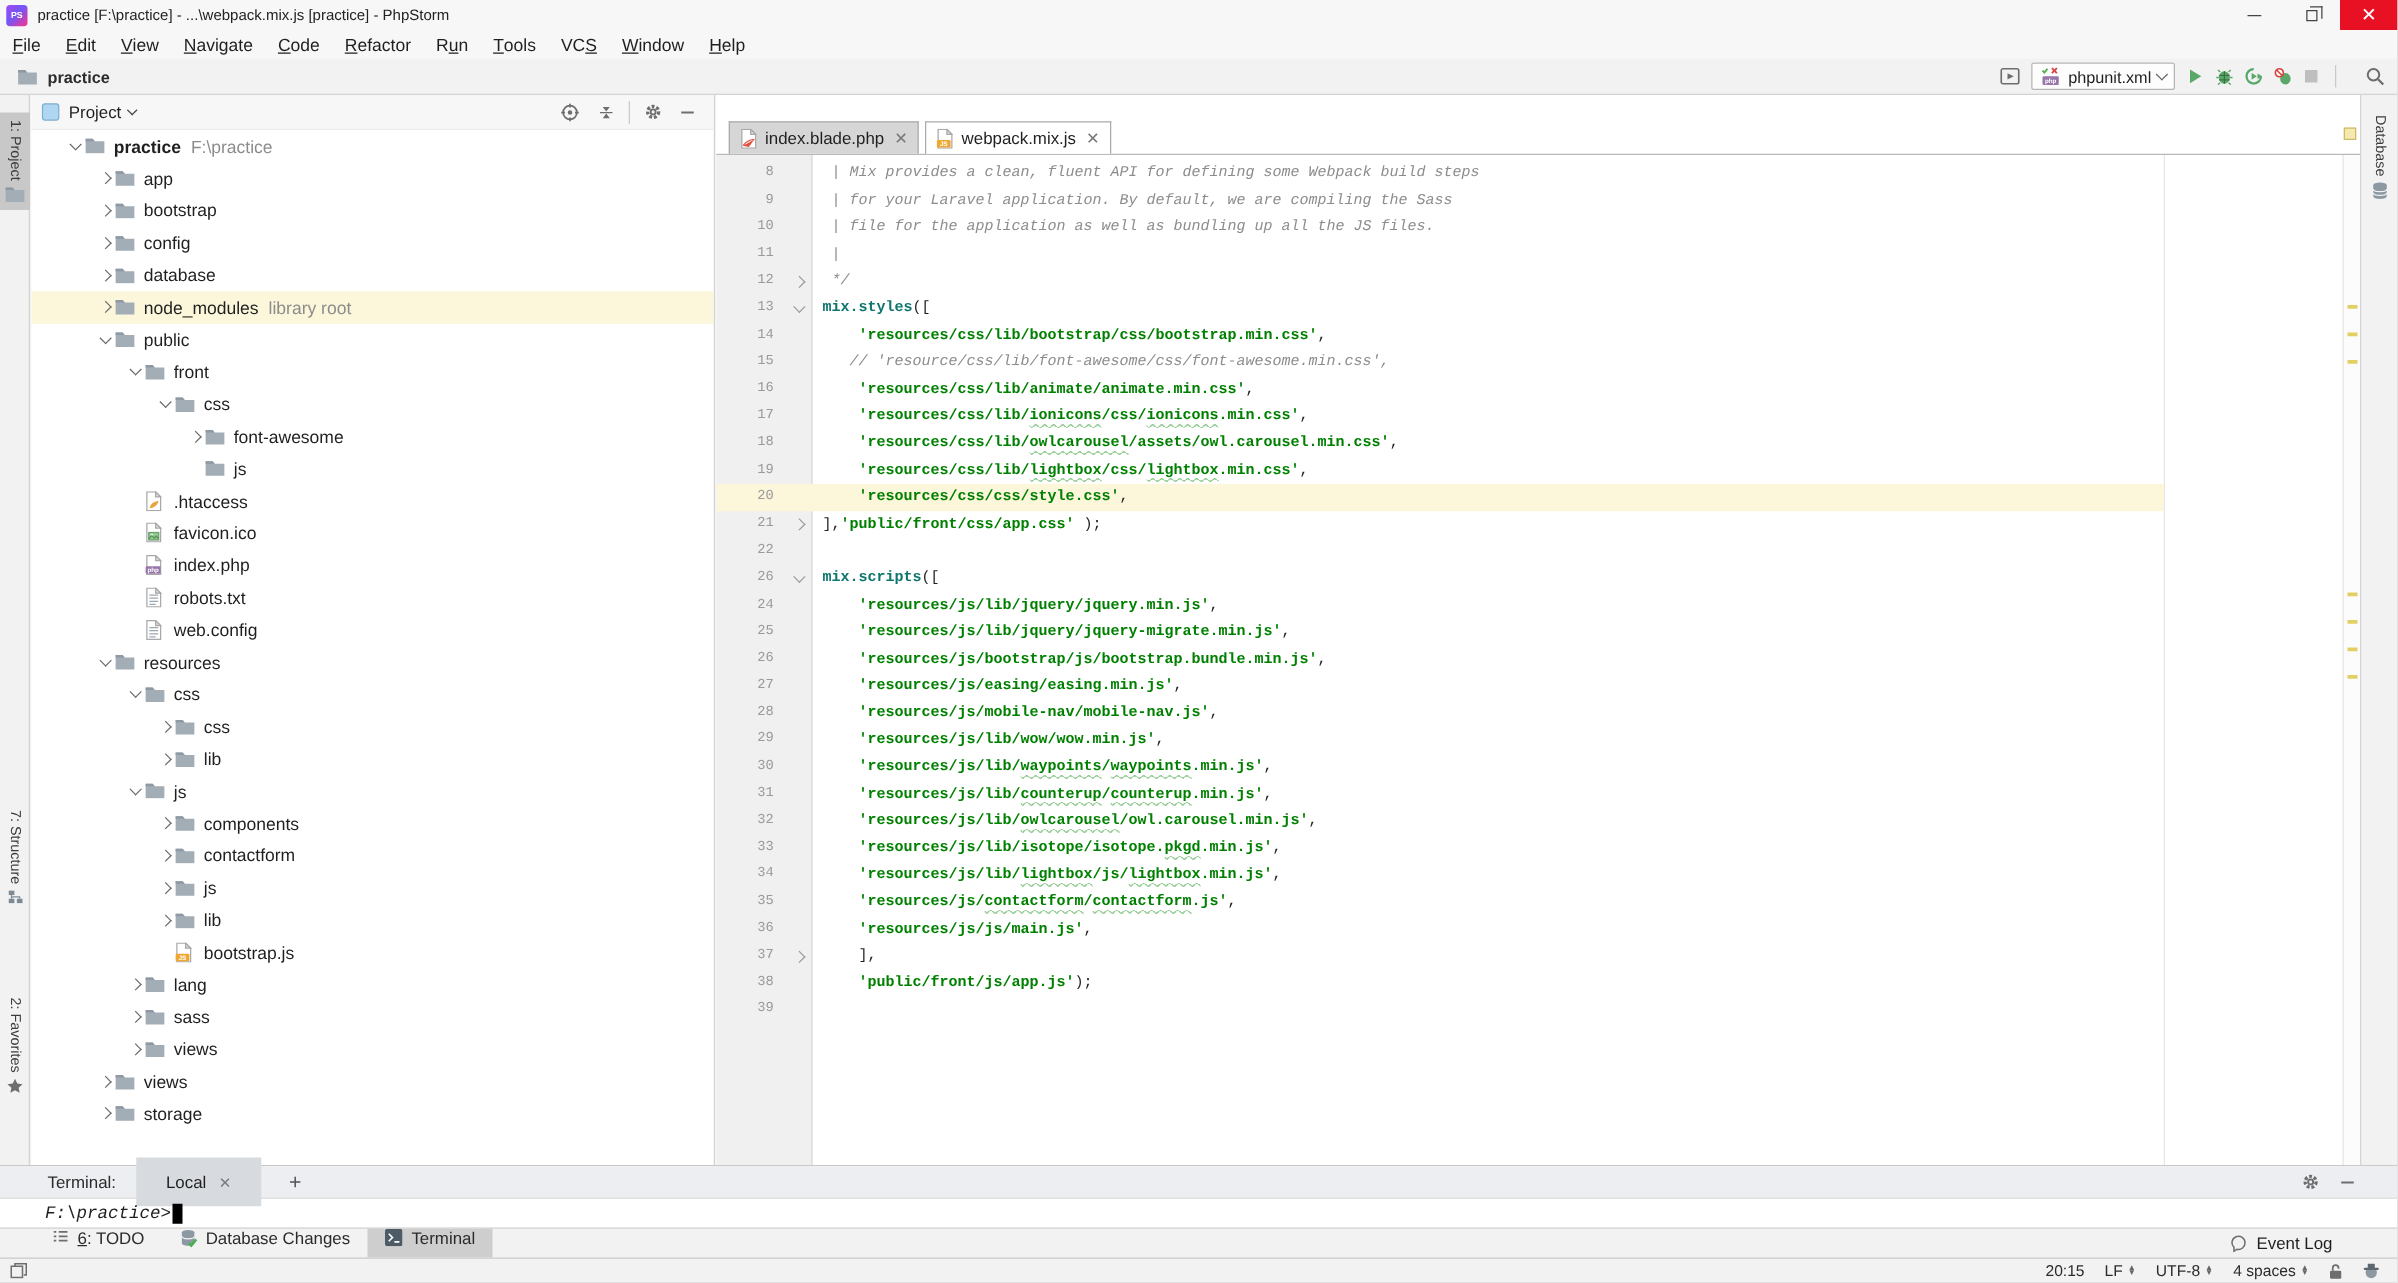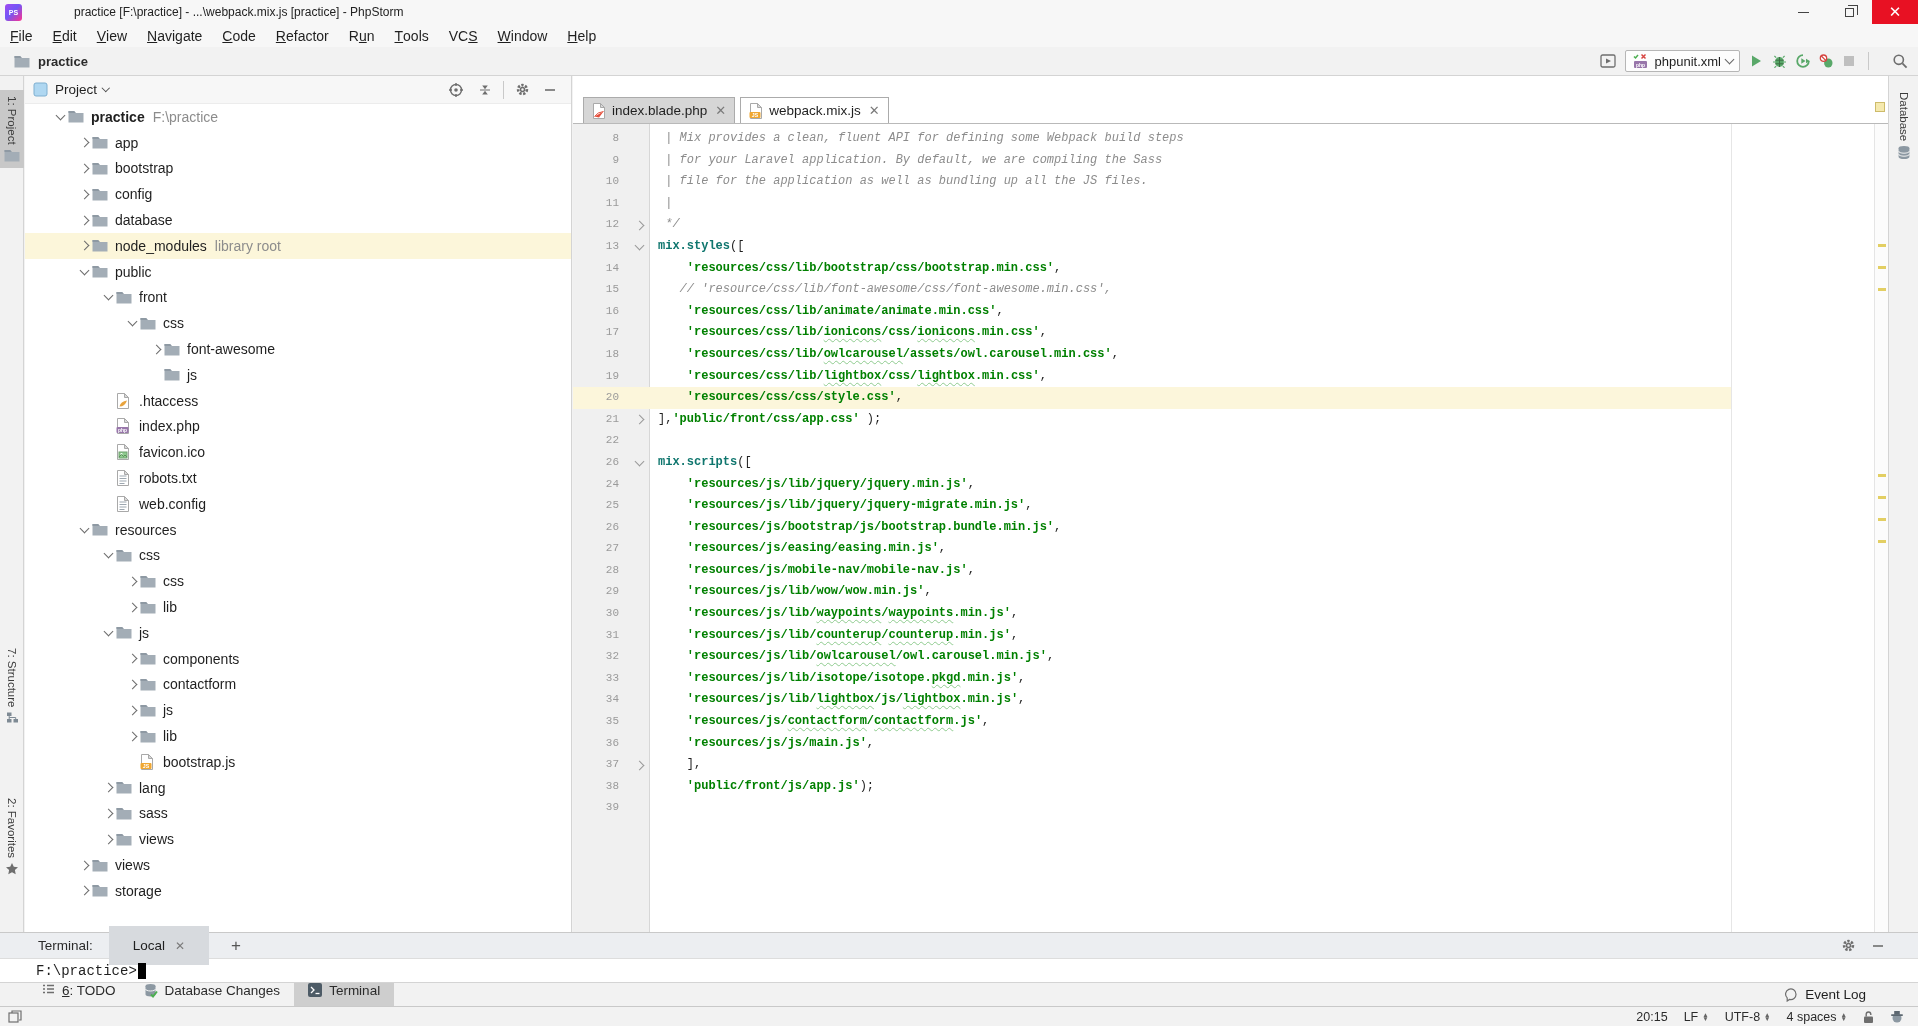--- a/index.html
+++ b/index.html
@@ -1,20 +1,20 @@
 <!DOCTYPE html>
 <html><head>
 <meta charset="utf-8">
 <style>
   * { margin:0; padding:0; box-sizing:border-box; }
   body { font-family:"Liberation Sans", sans-serif; background:#888; }
   #app { position:relative; width:1918px; height:1026px; background:#F2F2F2; overflow:hidden; color:#1f1f1f; }
 
   
-  #titlebar { position:absolute; left:0; top:0; width:100%; height:24px; background:#F7F7F7; display:flex; align-items:center;gap:44px; }
+  #titlebar { position:absolute; left:0; top:0; width:100%; height:24px; background:#F7F7F7; display:flex; align-items:center; }
   #ps-logo { width:17px; height:17px; margin-left:5px; border-radius:3px;
     background:linear-gradient(135deg,#A34AF0 0%,#7256F7 45%,#FF318C 100%);
     color:#fff; font-size:7px; font-weight:bold; display:flex; align-items:center; justify-content:center; }
   #win-title { font-size:12px; color:#222; margin-left:8px; white-space:nowrap; }
   #win-controls { margin-left:auto; display:flex; height:100%; }
   .winbtn { width:46px; height:100%; display:flex; align-items:center; justify-content:center; color:#444; font-size:13px; }
   .winbtn .bar { width:11px; height:0; border-top:1.4px solid #444; }
   .winbtn .restore { width:9px; height:9px; border:1.2px solid #444; position:relative; background:#F7F7F7;}
   .winbtn .restore:before { content:''; position:absolute; left:2px; top:-4px; width:9px; height:9px; border:1.2px solid #444; border-bottom:none; border-left:none;}
   #close-btn { background:#E81123; color:#fff; font-size:15px; }
@@ -91,21 +91,21 @@
 
   
   #terminal { position:absolute; left:0; top:932px; width:100%; height:50px; background:#fff; border-top:1px solid #C9C9C9; }
   #terminal-header { height:26px; background:#ECEEF1; border-bottom:1px solid #DDDDDD; display:flex; align-items:center; }
   #terminal-title { font-size:13.5px; margin-left:38px; color:#2b2b2b; }
   .term-tab { height:39px; display:flex; align-items:center; gap:8px; background:#D7DADE; padding:0 24px; margin-left:16px; font-size:13.5px; }
   .term-tab .tab-close { font-size:12px; }
   #term-plus { font-size:17px; color:#555; margin-left:22px; }
   #terminal-header-right { margin-left:auto; display:flex; align-items:center; gap:16px; margin-right:34px; }
   #terminal-body { height:23px; display:flex; align-items:center; }
-  #term-prompt { font-family:"Liberation Mono","DejaVu Sans Mono",monospace; font-size:14px; margin-left:36px; }
+  #term-prompt { font-family:"Liberation Mono","DejaVu Sans Mono",monospace; font-size:14px; margin-left:36px;font-style:italic; }
   #term-cursor { display:inline-block; width:8px; height:16px; background:#000; vertical-align:middle; margin-left:1px; }
 
   
   #toolwindow-bar { position:absolute; left:0; top:982px; width:100%; height:24px; background:#F2F2F2; border-top:1px solid #D4D4D4; display:flex; align-items:center; }
   .tw-btn { height:100%; display:flex; align-items:flex-start; gap:7px; padding:0 14px; font-size:13.5px; color:#2b2b2b; }
   .tw-btn.active { background:#CECECE; }
   .tw-btn u { text-decoration:underline; }
   #tw-left { display:flex; height:100%; margin-left:28px; }
   #event-log { margin-left:auto; margin-right:52px; display:flex; align-items:center; gap:7px; font-size:13.5px; }
 
@@ -430,38 +430,38 @@
               </svg>
             </span>
             <span class="tree-label">.htaccess</span>
           </div>
           <div class="tree-row" style="padding-left: 76px;">
             <span class="tree-chev-slot"></span>
             <span class="tree-icon">
               <svg width="14" height="16" viewBox="0 0 13 16">
                 <path d="M1 .5h7L12 4.5v11H1z" fill="#FFF" stroke="#A9A9A9"></path>
                 <path d="M8 .5 12 4.5H8z" fill="#D9D9D9" stroke="#A9A9A9"></path>
-                <rect x="0" y="9" width="12" height="6" rx="1" fill="#9876AA"></rect>
-                <text x="6" y="13.8" font-size="5" fill="#fff" text-anchor="middle" font-family="sans-serif" font-weight="bold">php</text>
-              </svg>
-            </span>
-            <span class="tree-label">index.php</span>
+                <rect x="2.5" y="8" width="8" height="6" fill="#8FCB8F" stroke="#6FA06F"></rect>
+                <circle cx="5" cy="10" r="1" fill="#fff"></circle>
+                <path d="M2.5 13l2.5-2.5 2 2 1.5-1.5 2 2" stroke="#5A8F5A" fill="none"></path>
+              </svg>
+            </span>
+            <span class="tree-label">favicon.ico</span>
           </div>
           <div class="tree-row" style="padding-left: 76px;">
             <span class="tree-chev-slot"></span>
             <span class="tree-icon">
               <svg width="14" height="16" viewBox="0 0 13 16">
                 <path d="M1 .5h7L12 4.5v11H1z" fill="#FFF" stroke="#A9A9A9"></path>
                 <path d="M8 .5 12 4.5H8z" fill="#D9D9D9" stroke="#A9A9A9"></path>
-                <rect x="2.5" y="8" width="8" height="6" fill="#8FCB8F" stroke="#6FA06F"></rect>
-                <circle cx="5" cy="10" r="1" fill="#fff"></circle>
-                <path d="M2.5 13l2.5-2.5 2 2 1.5-1.5 2 2" stroke="#5A8F5A" fill="none"></path>
-              </svg>
-            </span>
-            <span class="tree-label">favicon.ico</span>
+                <rect x="0" y="9" width="12" height="6" rx="1" fill="#9876AA"></rect>
+                <text x="6" y="13.8" font-size="5" fill="#fff" text-anchor="middle" font-family="sans-serif" font-weight="bold">php</text>
+              </svg>
+            </span>
+            <span class="tree-label">index.php</span>
           </div>
           <div class="tree-row" style="padding-left: 76px;">
             <span class="tree-chev-slot"></span>
             <span class="tree-icon">
               <svg width="14" height="16" viewBox="0 0 13 16">
                 <path d="M1 .5h7L12 4.5v11H1z" fill="#FFF" stroke="#A9A9A9"></path>
                 <path d="M8 .5 12 4.5H8z" fill="#D9D9D9" stroke="#A9A9A9"></path>
                 <path d="M3 6h7M3 8.5h7M3 11h7M3 13.5h5" stroke="#9DA7B0" stroke-width="1"></path>
               </svg>
             </span>

